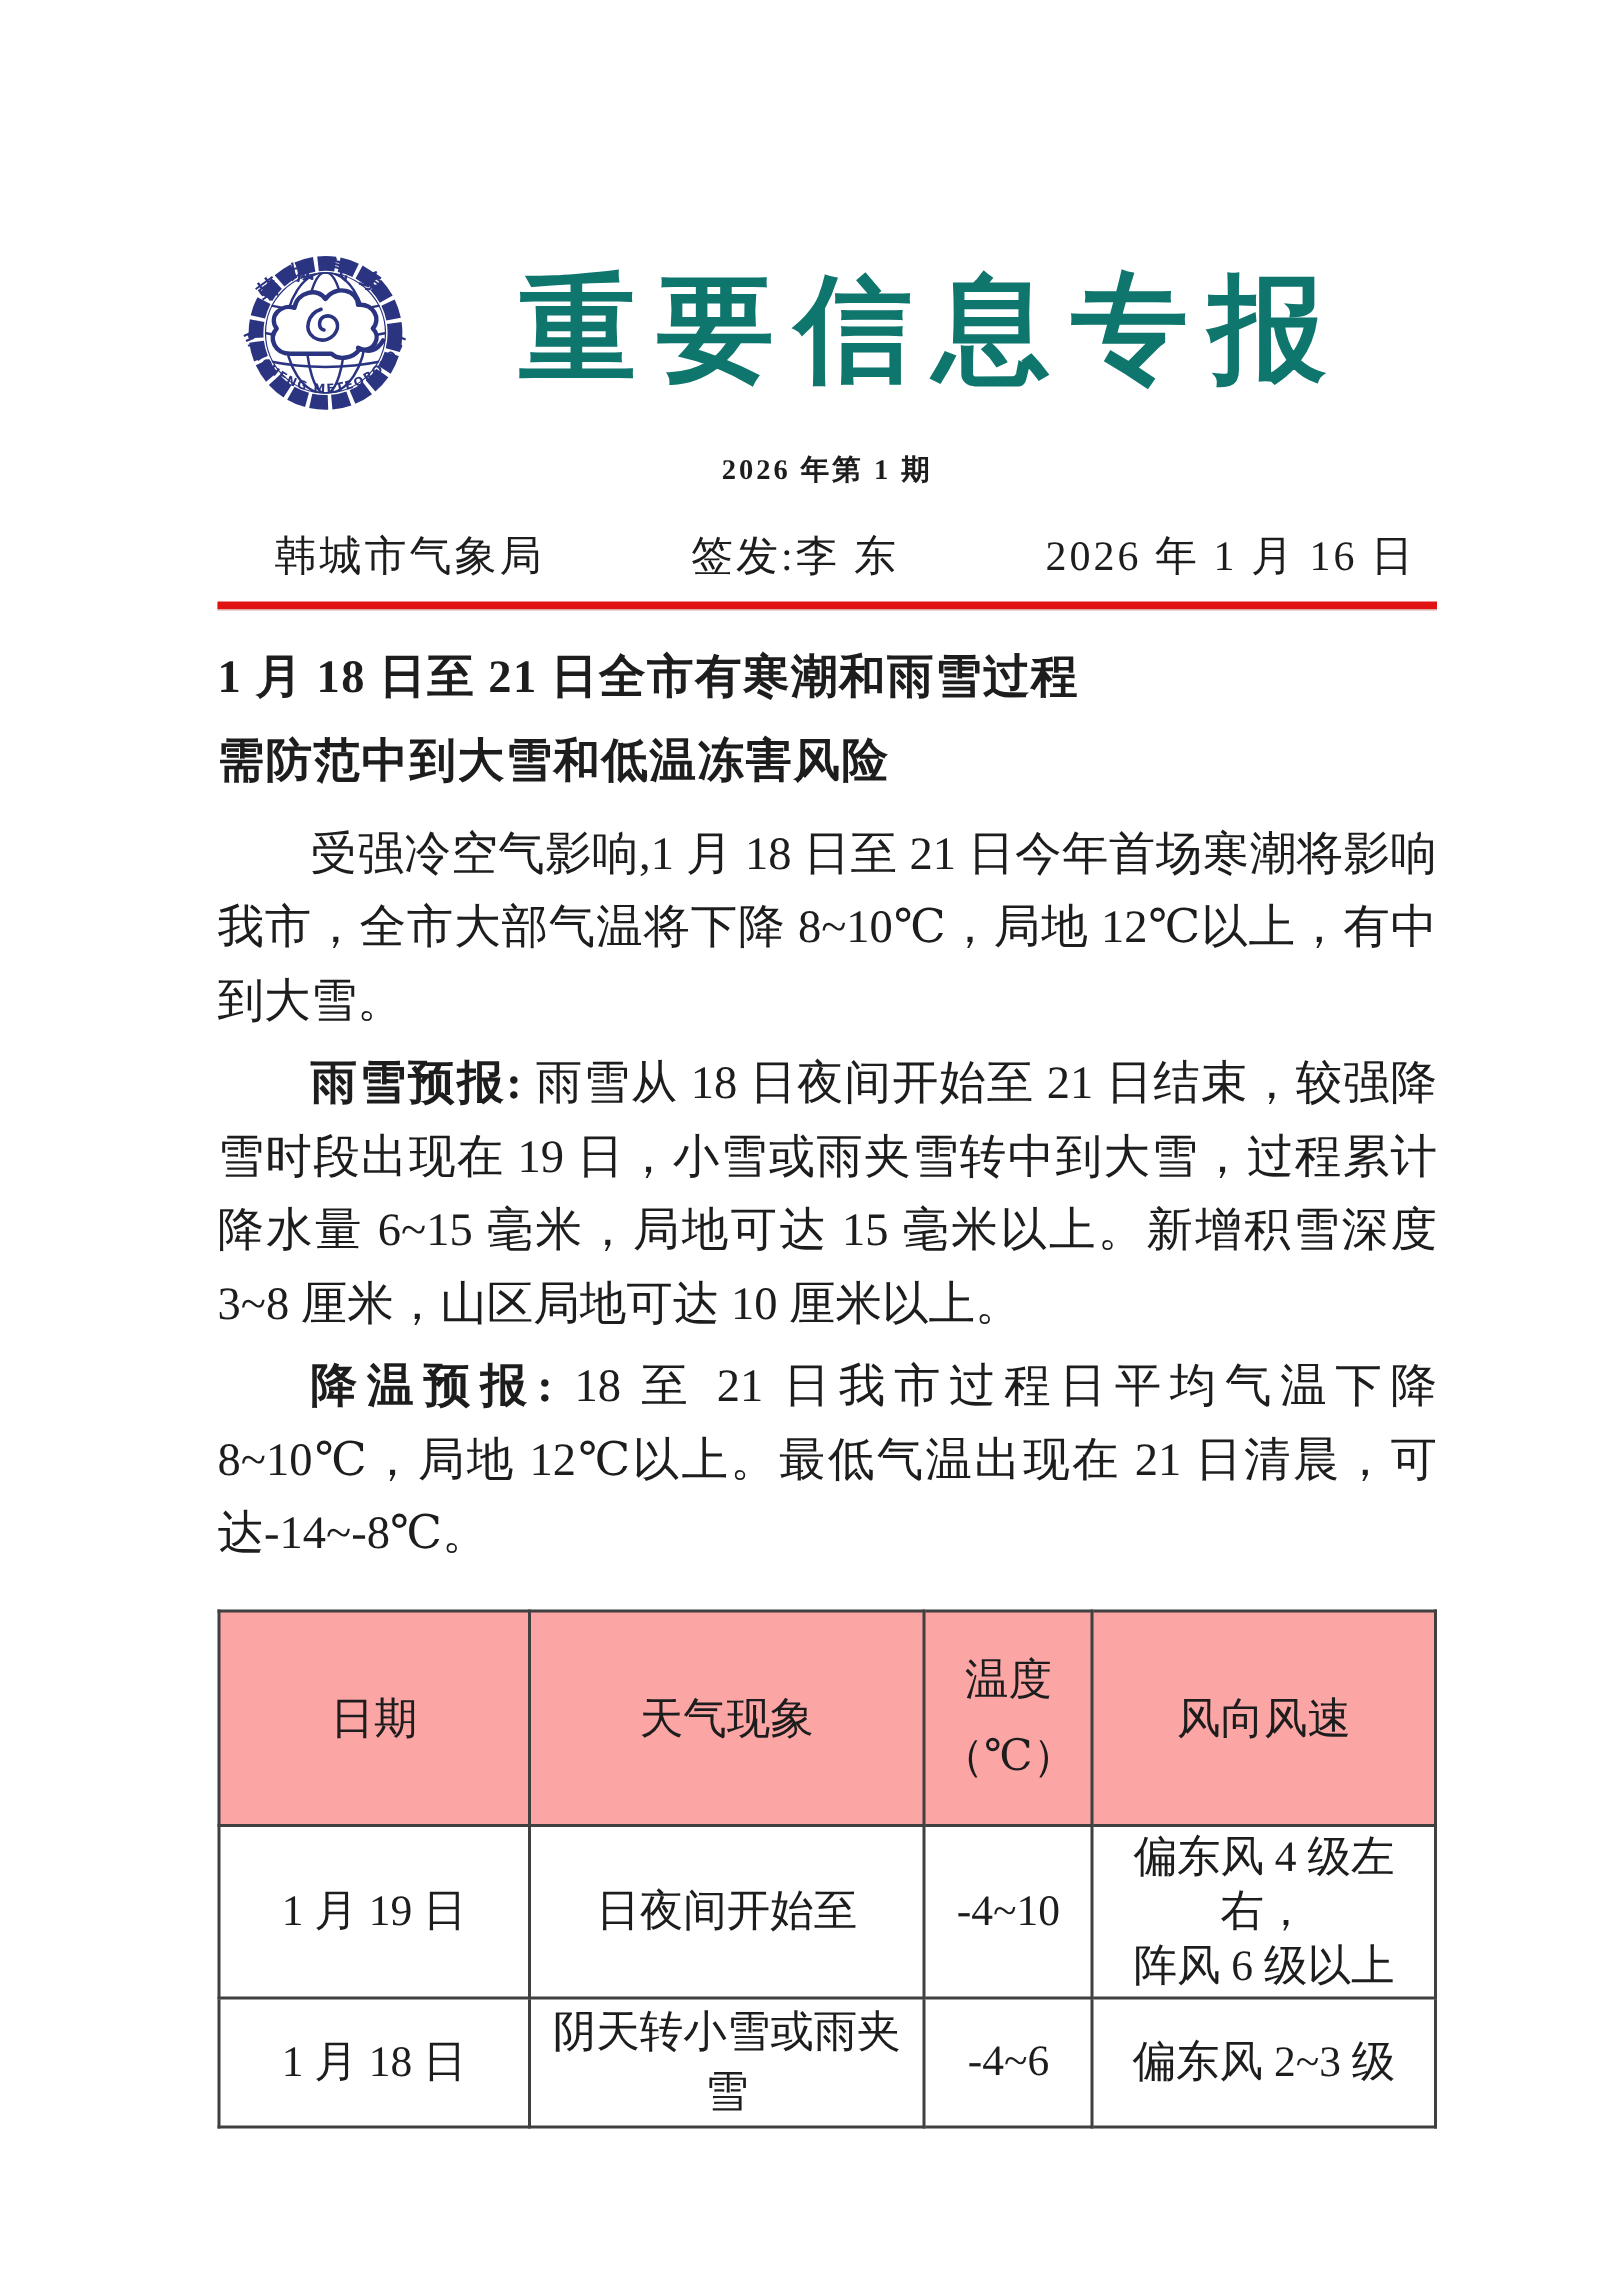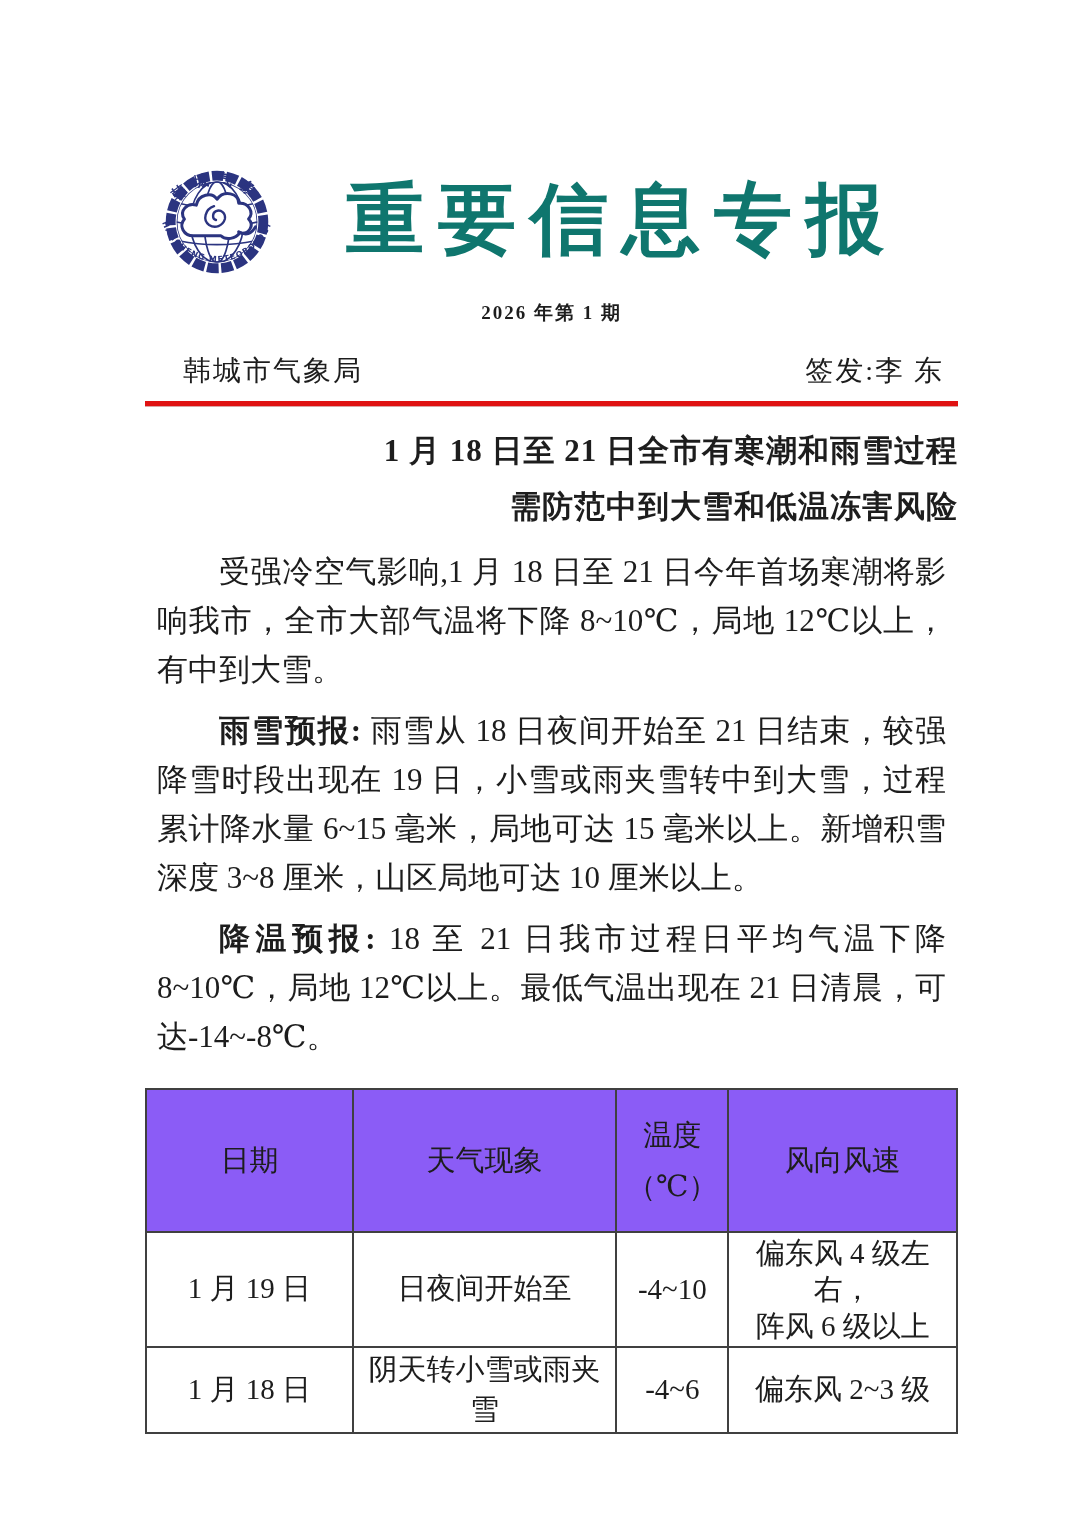--- a/index.html
+++ b/index.html
@@ -49,45 +49,45 @@
     white-space: nowrap;
   }
   .red-rule {
     margin-top: 11px;
     height: 0;
     border-top: 5px solid #e01212;
     box-shadow: 0 1px 0 rgba(150,0,0,.35);
   }
 
   
-  .headline { margin-top: 17px; text-align: right; font-weight: bold; font-size: 31px; font-family: Liberation Serif, serif; }
+  .headline { margin-top: 17px; text-align: left; font-weight: bold; font-size: 31px; font-family: Liberation Serif, serif; }
   .headline div { line-height: 56px; letter-spacing: 1px; }
 
   
   .body-text { margin-top: 9px; font-size: 31px; line-height: 49px; text-align: justify; }
-  .body-text p { margin: 12px; text-indent: 62px; }
+  .body-text p { margin: 0; text-indent: 62px; }
   .body-text p + p { margin-top: 6px; }
   .body-text b { letter-spacing: 1px; }
 
   
   table.forecast {
     margin-top: 27px;
     width: 100%;
     border-collapse: collapse;
     table-layout: fixed;
     font-size: 29px;
   }
   table.forecast th, table.forecast td {
     border: 2px solid #404040;
     text-align: center;
     vertical-align: middle;
     font-weight: normal;
     padding: 2px 4px;
   }
-  table.forecast thead tr { height: 143px; background: #8b5cf6; }
+  table.forecast thead tr { height: 143px; background: #fca5a5; }
   table.forecast tbody tr { height: 68px; }
   .col-date { width: 25.5%; }
   .col-weather { width: 32.5%; }
   .col-temp { width: 13.8%; }
   .col-wind { width: 28.2%; }
   .pre { white-space: pre-line; line-height: 1.25; }
   th.pre { line-height: 1.75; }
 </style>
 </head>
 <body>
@@ -130,20 +130,21 @@
         </svg>
       </div>
       <div class="masthead-title">重要信息专报</div>
     </div>
 
     <div class="issue-line">2026 年第 1 期</div>
 
     <div class="signature-row">
       <span>韩城市气象局</span>
       <span>签发:李 东</span>
+      <span>2026 年 1 月 16 日</span>
     </div>
 
     <div class="red-rule"></div>
 
     <div class="headline">
       <div>1 月 18 日至 21 日全市有寒潮和雨雪过程</div>
       <div>需防范中到大雪和低温冻害风险</div>
     </div>
 
     <div class="body-text">

